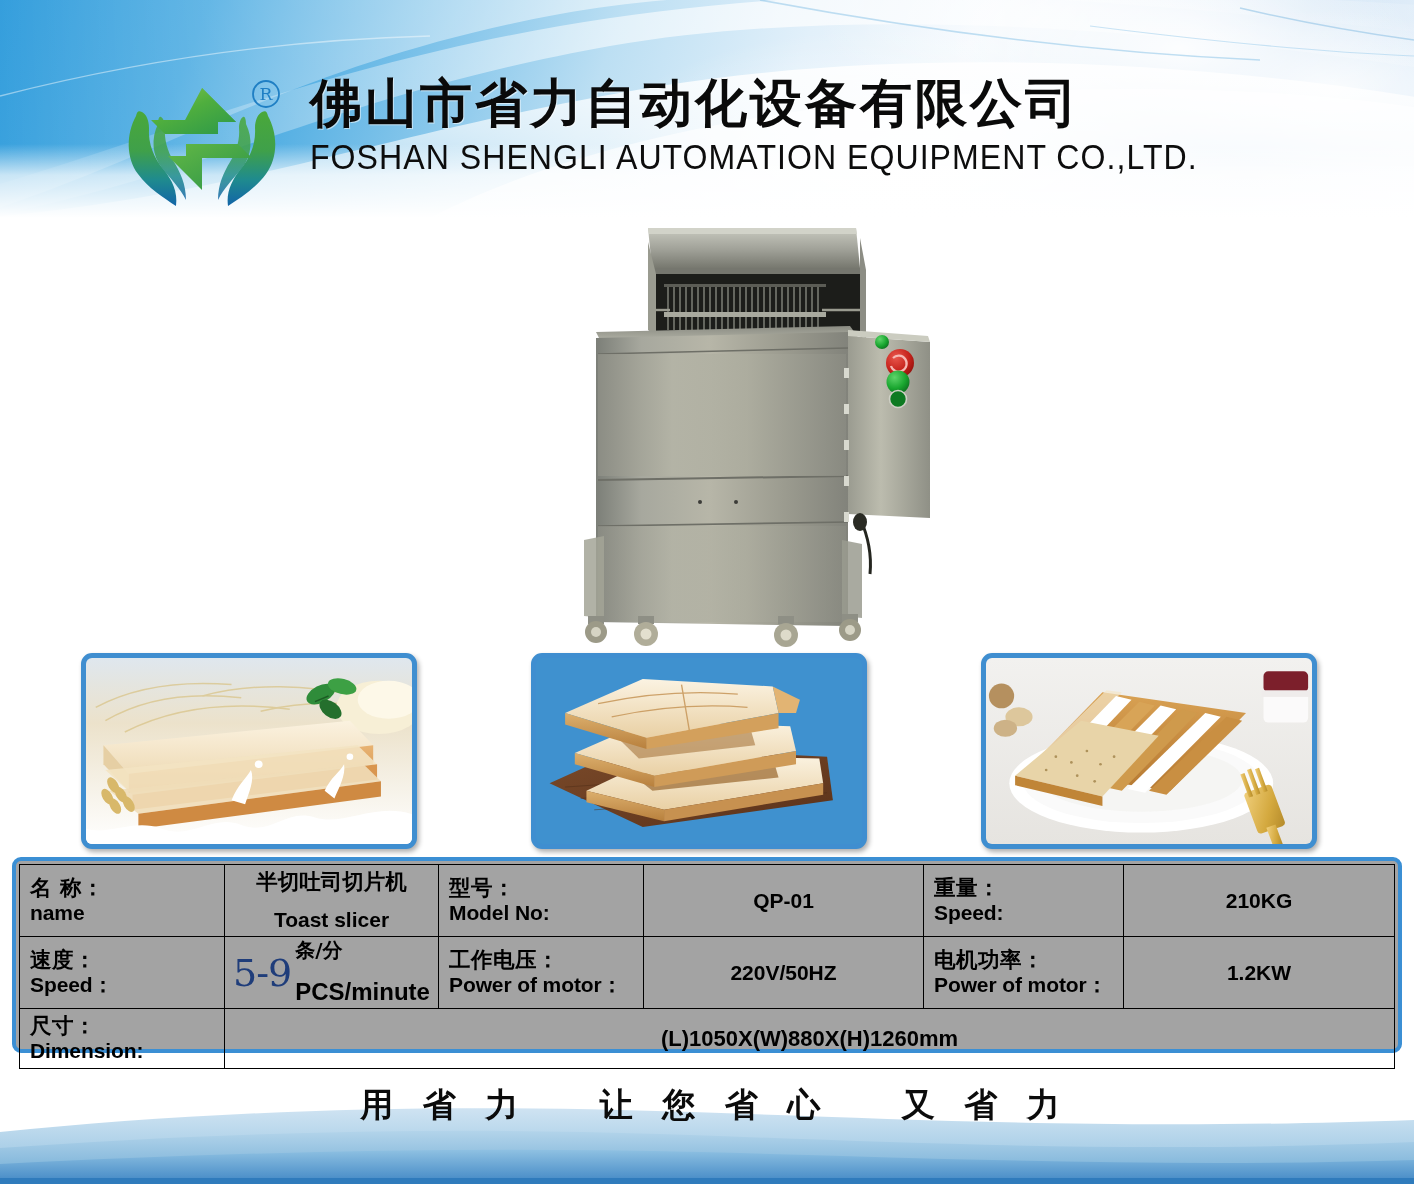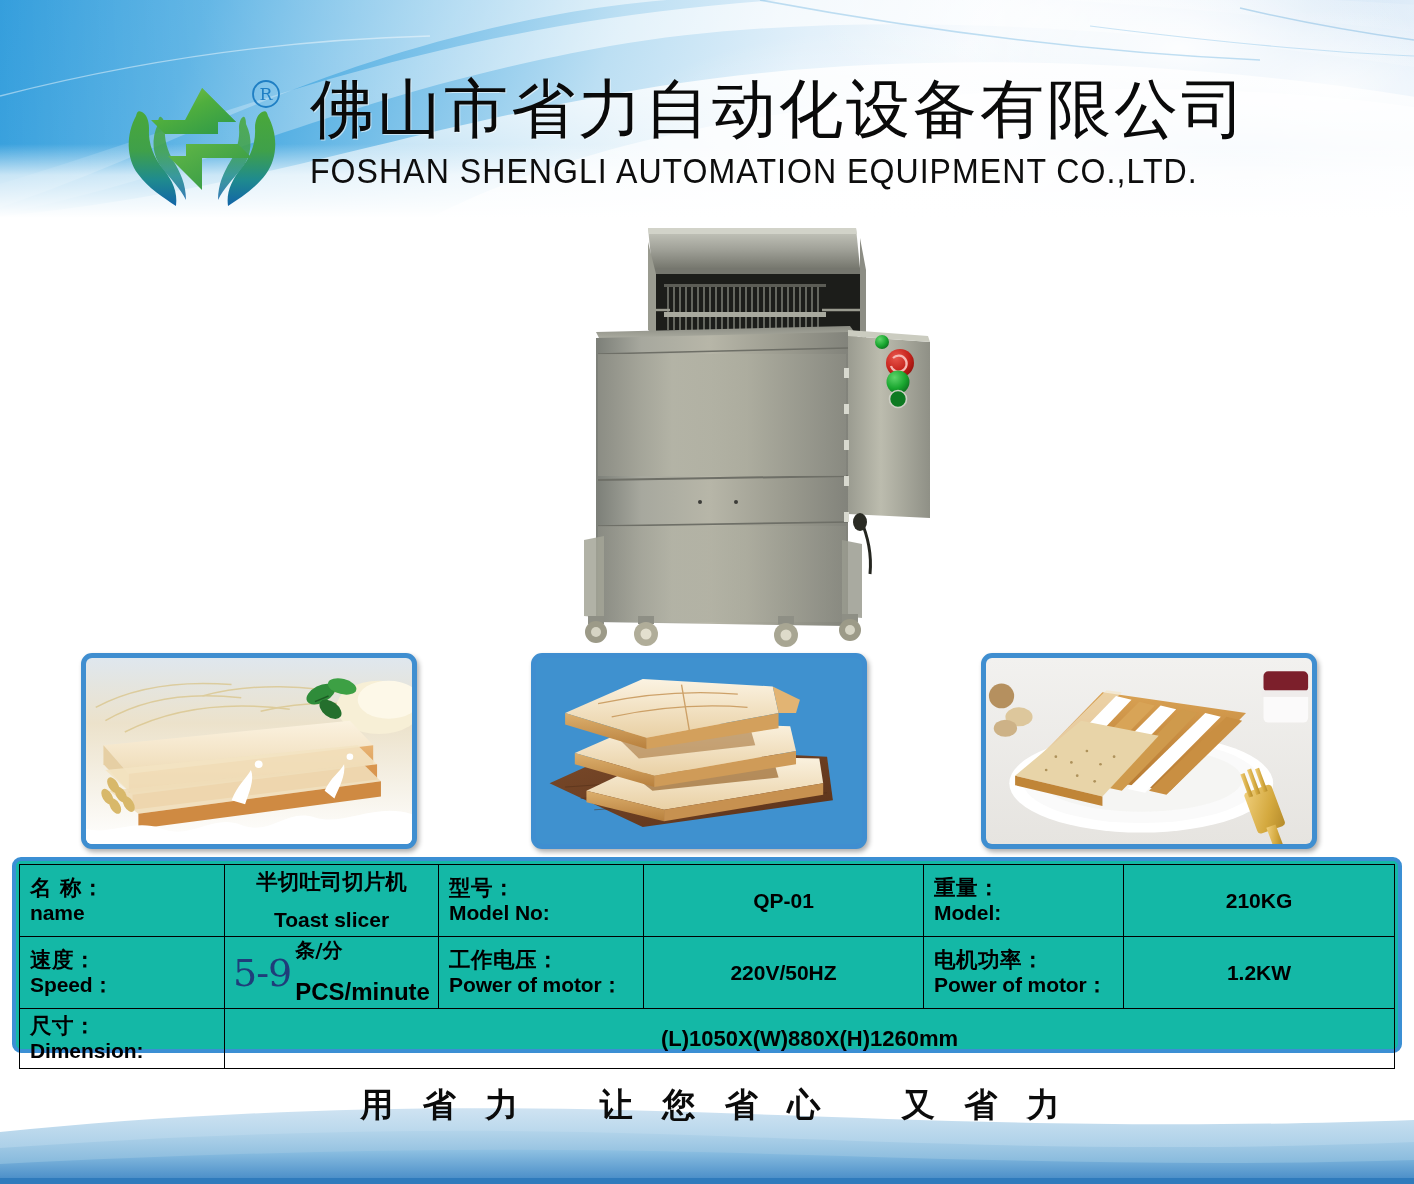--- a/index.html
+++ b/index.html
@@ -49,22 +49,22 @@
     left: 118px; top: 72px;
     width: 168px; height: 142px;
   }
   .title-block {
     position: absolute;
     left: 310px; top: 74px;
     width: 1010px;
   }
   .title-cn {
     font-family: "DejaVu Sans", "Liberation Sans", sans-serif;
-    font-size: 64px;
-    font-weight: normal;
+    font-size: 52px;
+    font-weight: bold;
     color: #0a0a0a;
     letter-spacing: 3px;
     line-height: 1.12;
     white-space: nowrap;
     text-shadow: 1px 1px 0 rgba(255,255,255,0.55);
   }
   .title-en {
     font-family: "Liberation Sans", sans-serif;
     font-size: 34.5px;
     font-weight: normal;
@@ -98,21 +98,21 @@
   #photo-2 { left: 531px; top: 653px; width: 336px; height: 196px; }
   #photo-3 { left: 981px; top: 653px; width: 336px; height: 196px; }
 
   
   .spec-frame {
     position: absolute;
     left: 12px; top: 857px;
     width: 1390px; height: 196px;
     border: 4px solid #3b8fd4;
     border-radius: 9px;
-    background: #14b8a6;
+    background: #a3a3a3;
     padding: 3px;
   }
   table.spec {
     width: 100%; height: 100%;
     border-collapse: collapse;
     table-layout: fixed;
   }
   table.spec td {
     border: 1.6px solid #000000;
     padding: 0;
@@ -631,21 +631,21 @@
       <td style="width:205px">
         <div class="lbl">
           <div class="cn">型号：</div>
           <div class="en">Model No:</div>
         </div>
       </td>
       <td style="width:280px" class="val">QP-01</td>
       <td style="width:200px">
         <div class="lbl">
           <div class="cn">重量：</div>
-          <div class="en">Model:</div>
+          <div class="en">Speed:</div>
         </div>
       </td>
       <td class="val">210KG</td>
     </tr>
 
     <tr>
       <td>
         <div class="lbl">
           <div class="cn">速度：</div>
           <div class="en">Speed：</div>

